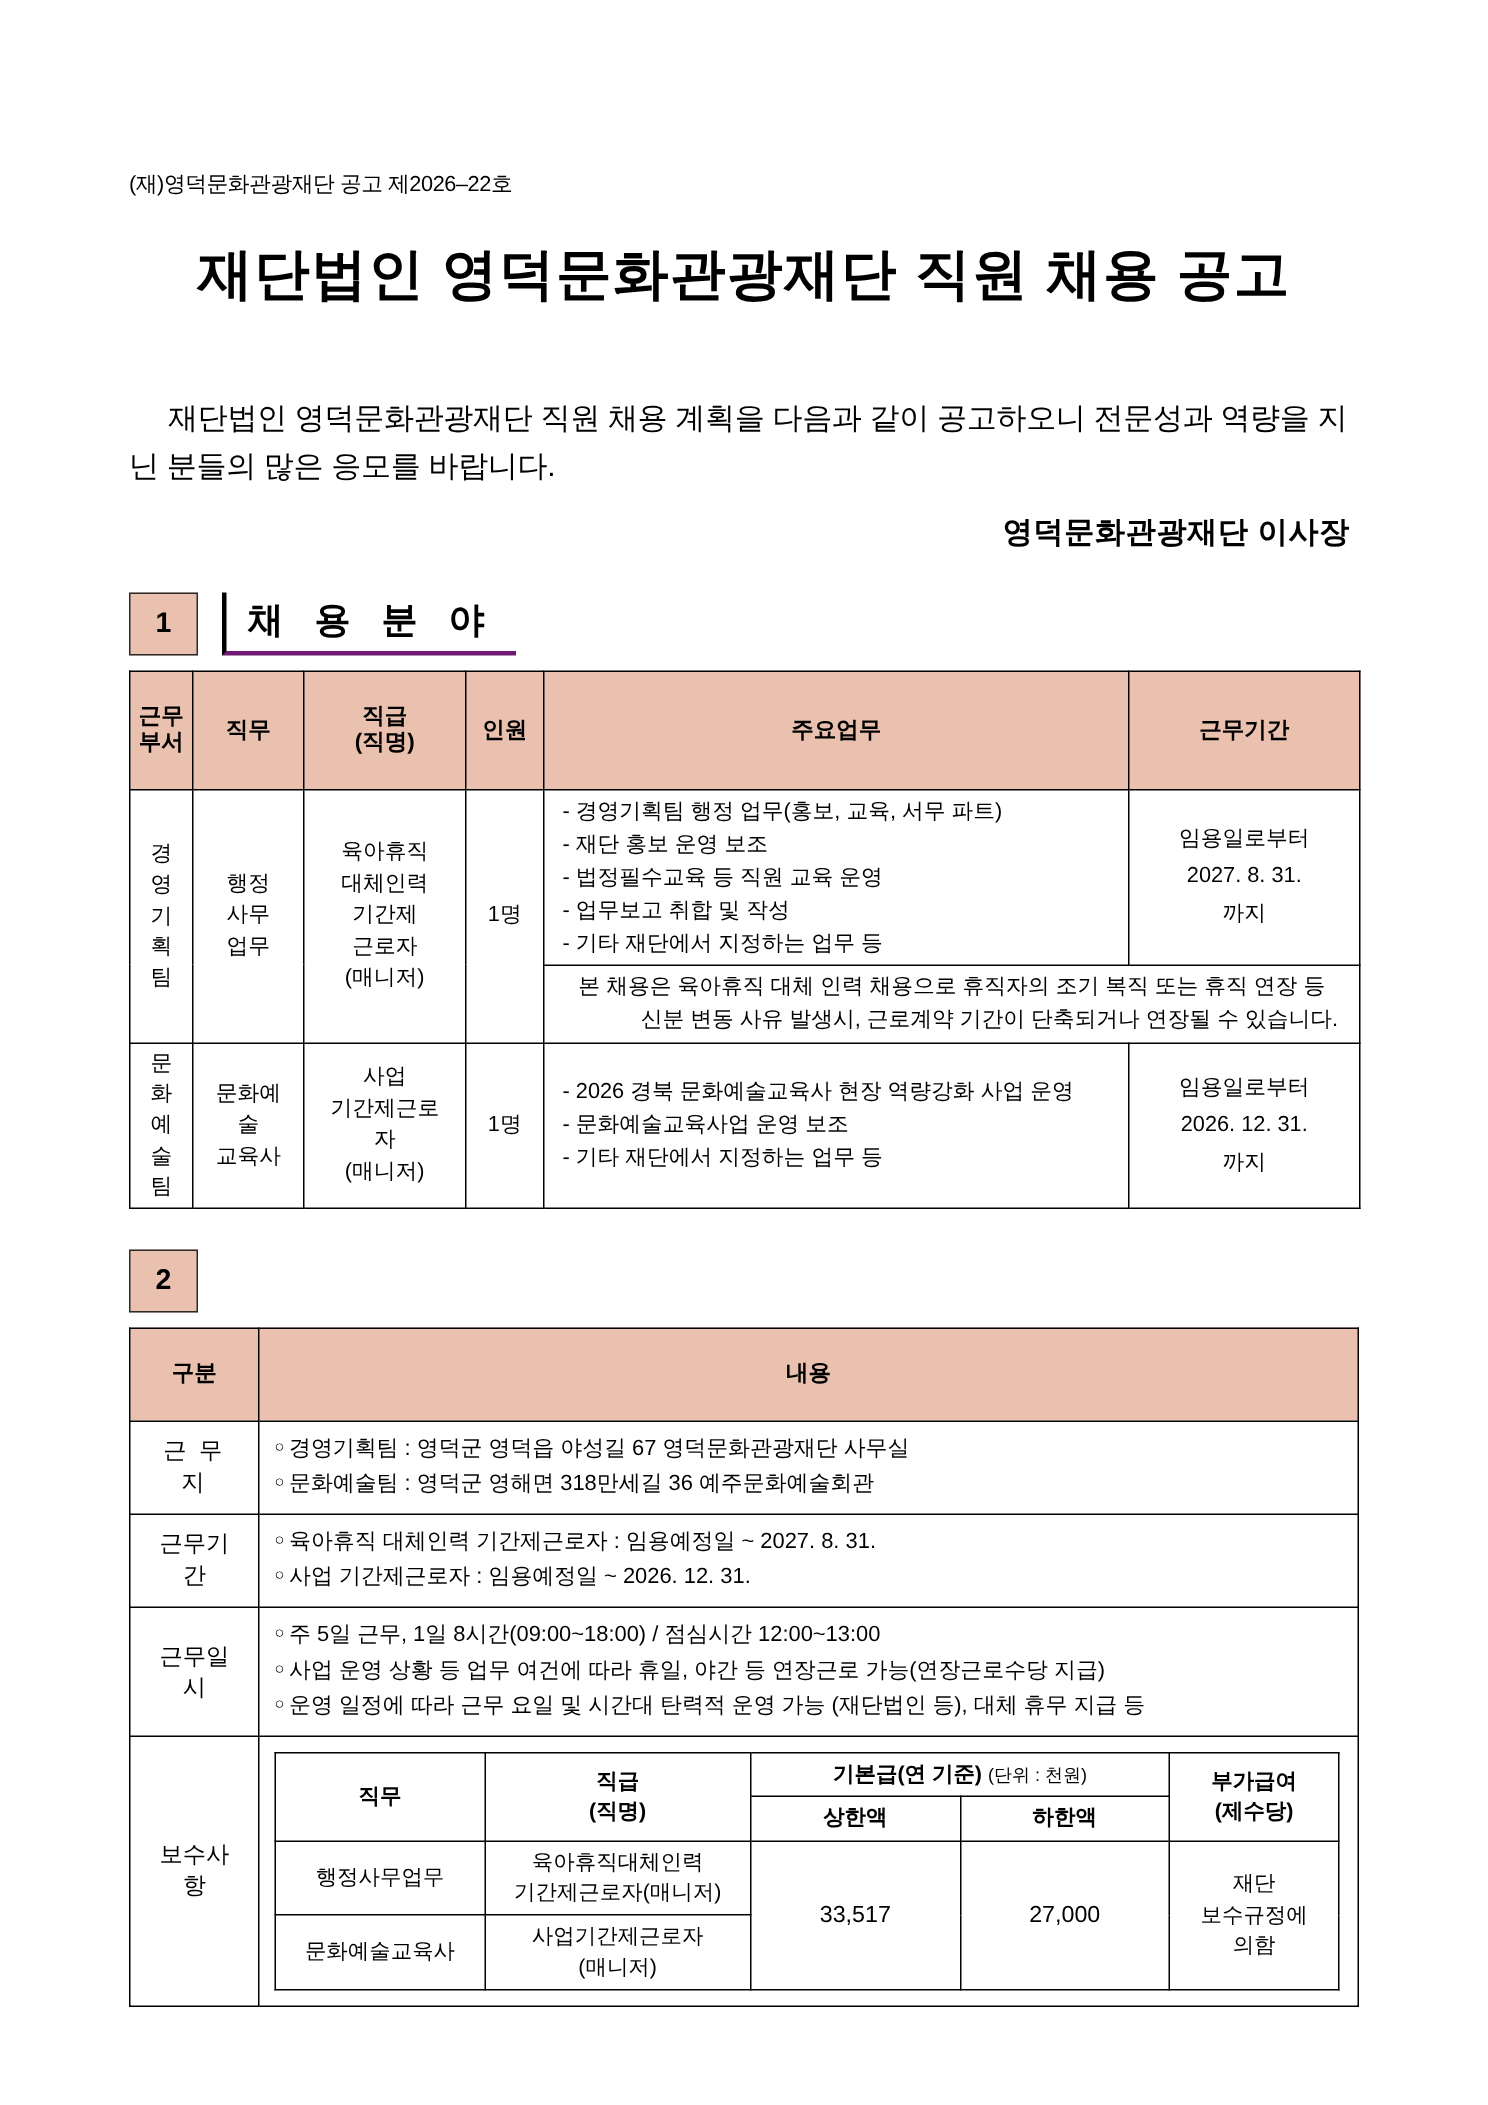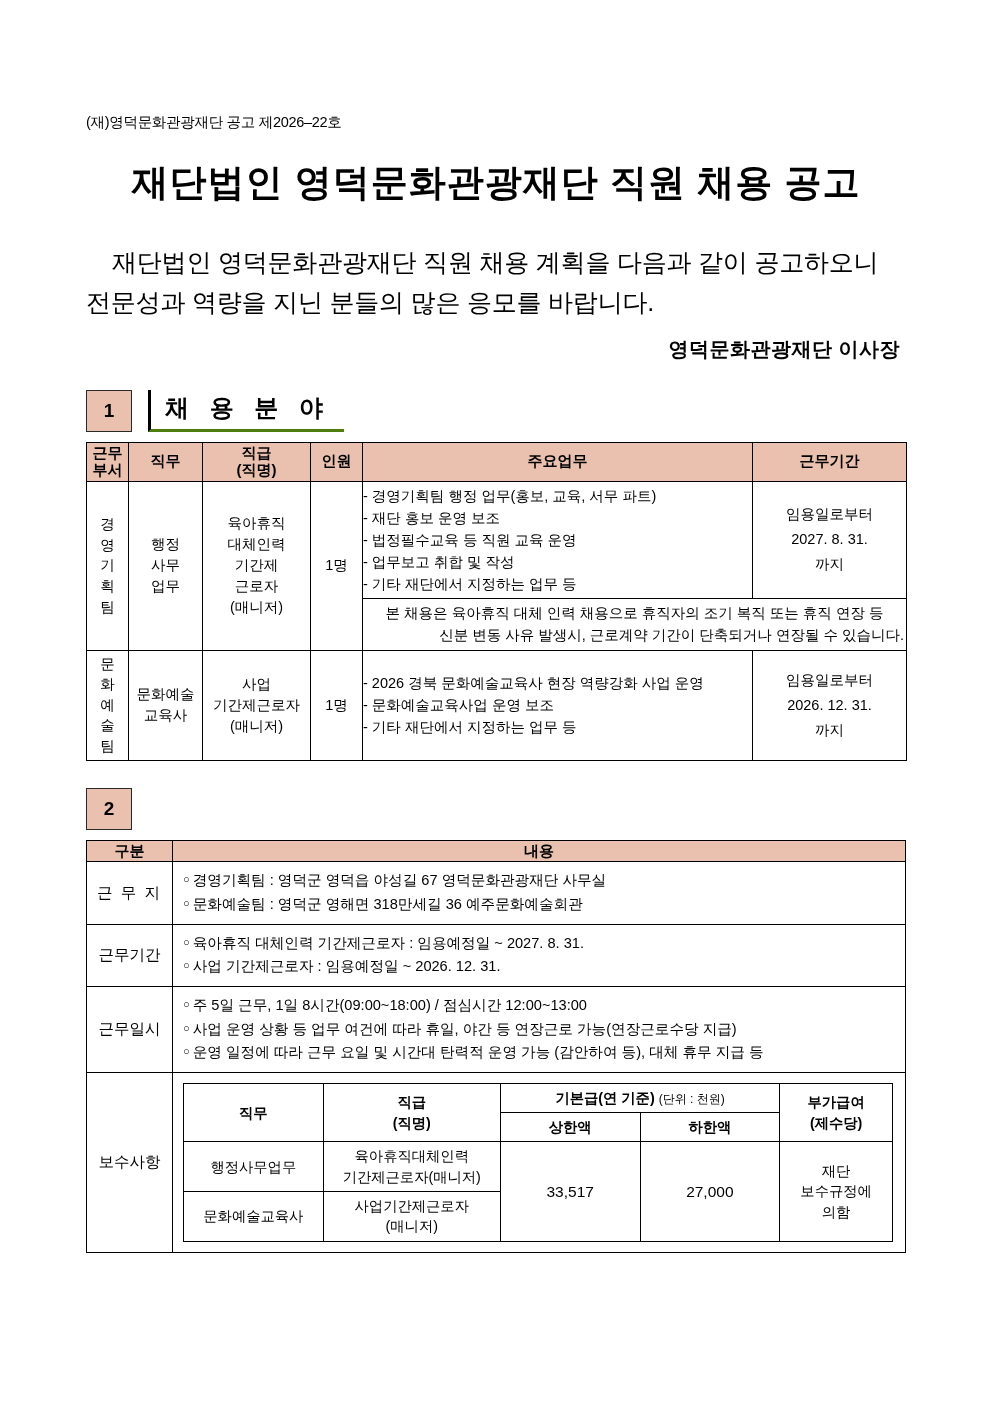--- a/index.html
+++ b/index.html
@@ -27,23 +27,23 @@
   }
   .doc-title {
     text-align: center;
     font-size: 37px;
     font-weight: bold;
     letter-spacing: 1px;
     margin-top: 26px;
     white-space: nowrap;
   }
   .intro {
-    font-size: 25px;
+    font-size: 20px;
     line-height: 1.58;
-    margin-top: 35px;
+    margin-top: 56px;
     text-indent: 26px;
     letter-spacing: -0.2px;
   }
   .date-line {
     text-align: right;
     font-size: 18.5px;
     margin-top: 22px;
     letter-spacing: 1.5px;
     padding-right: 8px;
   }
@@ -69,21 +69,21 @@
     border: 1px solid #2a2a2a;
     display: flex;
     align-items: center;
     justify-content: center;
     font-size: 19px;
     font-weight: bold;
   }
   .sec-title-wrap {
     margin-left: 16px;
     border-left: 3px solid #000;
-    border-bottom: 3px solid #4d7c0f;
+    border-bottom: 3px solid #701a75;
     display: flex;
     align-items: center;
     padding: 0 14px 0 14px;
     min-width: 182px;
   }
   .sec-title {
     font-size: 24px;
     font-weight: bold;
     letter-spacing: 7px;
     position: relative;
@@ -94,30 +94,30 @@
   table {
     border-collapse: collapse;
     width: 100%;
     table-layout: fixed;
   }
   .t1, .t2 { margin-top: 10px; }
   .t1 td, .t1 th, .t2 td, .t2 th {
     border: 1px solid #000;
     font-size: 14.5px;
     font-weight: normal;
-    padding: 3px 0;
+    padding: 3px 12px;
     vertical-align: middle;
   }
   .t1 thead th, .t2 thead th {
     background: #eac0ae;
     font-weight: bold;
     text-align: center;
     font-size: 15px;
     line-height: 1.12;
-    padding: 2px 2px;
+    padding: 22px 2px;
   }
   .vert {
     text-align: center;
     line-height: 1.42;
     font-size: 15px;
     letter-spacing: 0;
   }
   .ctr { text-align: center; line-height: 1.45; font-size: 15px; }
   .duties {
     text-align: left;
@@ -291,21 +291,21 @@
       <tr>
         <td class="lab">근 무 지</td>
         <td class="body"><span id="cond0"><div class="bullet">경영기획팀 : 영덕군 영덕읍 야성길 67 영덕문화관광재단 사무실</div><div class="bullet">문화예술팀 : 영덕군 영해면 318만세길 36 예주문화예술회관</div></span></td>
       </tr>
       <tr>
         <td class="lab tight">근무기간</td>
         <td class="body"><span id="cond1"><div class="bullet">육아휴직 대체인력 기간제근로자 :  임용예정일 ~  2027. 8. 31.</div><div class="bullet">사업 기간제근로자 : 임용예정일 ~  2026. 12. 31.</div></span></td>
       </tr>
       <tr>
         <td class="lab tight">근무일시</td>
-        <td class="body"><span id="cond2"><div class="bullet">주 5일 근무, 1일 8시간(09:00~18:00) / 점심시간 12:00~13:00</div><div class="bullet">사업 운영 상황 등 업무 여건에 따라 휴일, 야간 등 연장근로 가능(연장근로수당 지급)</div><div class="bullet">운영 일정에 따라 근무 요일 및 시간대 탄력적 운영 가능 (감안하여 등), 대체 휴무 지급 등</div></span></td>
+        <td class="body"><span id="cond2"><div class="bullet">주 5일 근무, 1일 8시간(09:00~18:00) / 점심시간 12:00~13:00</div><div class="bullet">사업 운영 상황 등 업무 여건에 따라 휴일, 야간 등 연장근로 가능(연장근로수당 지급)</div><div class="bullet">운영 일정에 따라 근무 요일 및 시간대 탄력적 운영 가능 (재단법인 등), 대체 휴무 지급 등</div></span></td>
       </tr>
       <tr>
         <td class="lab tight">보수사항</td>
         <td style="padding:0">
           <div class="pay-wrap">
             <table class="pay">
               <colgroup>
                 <col style="width:130px">
                   <col style="width:165px">
                 <col style="width:130px">

